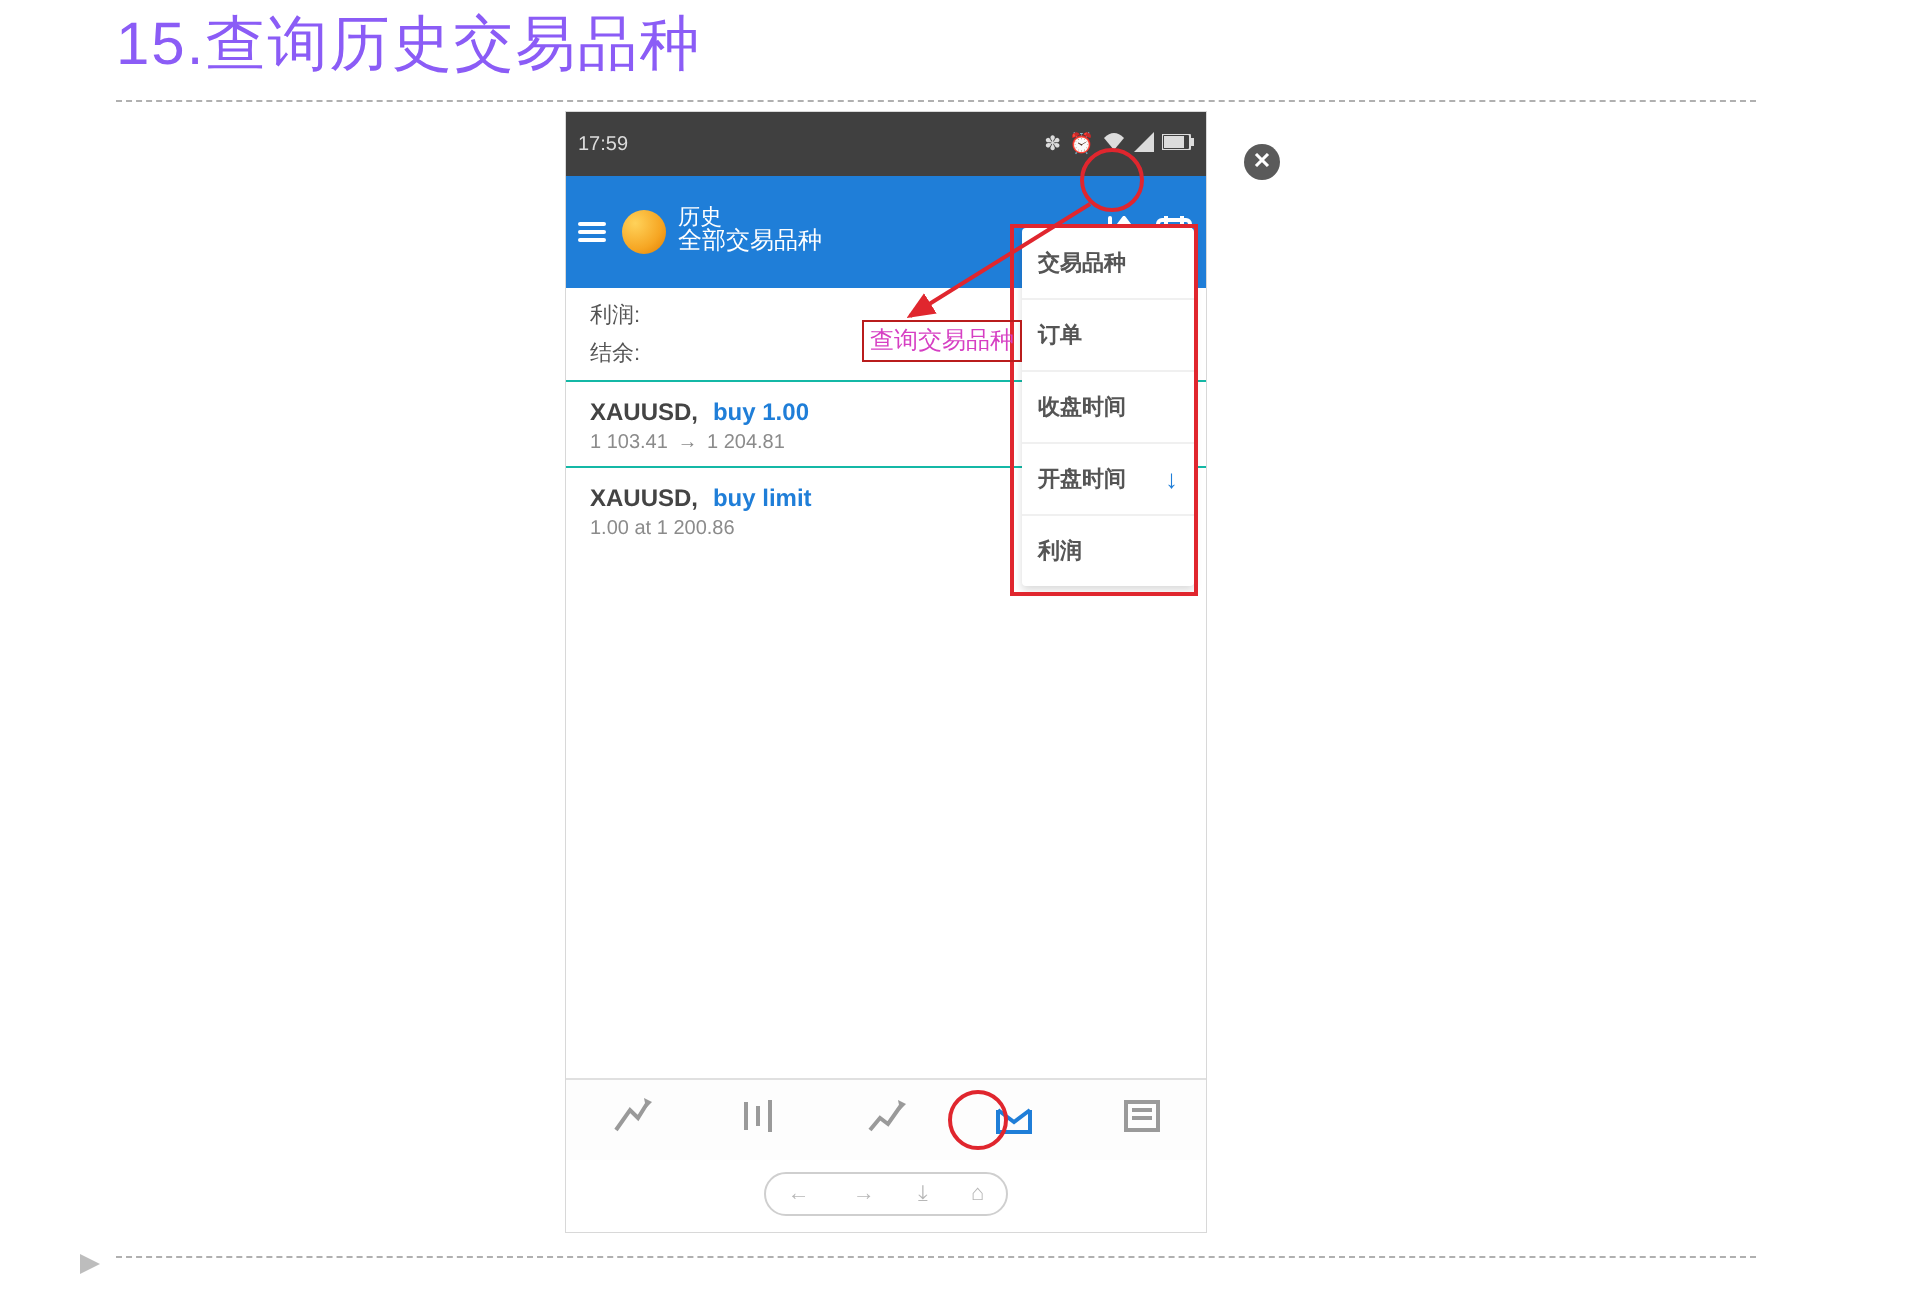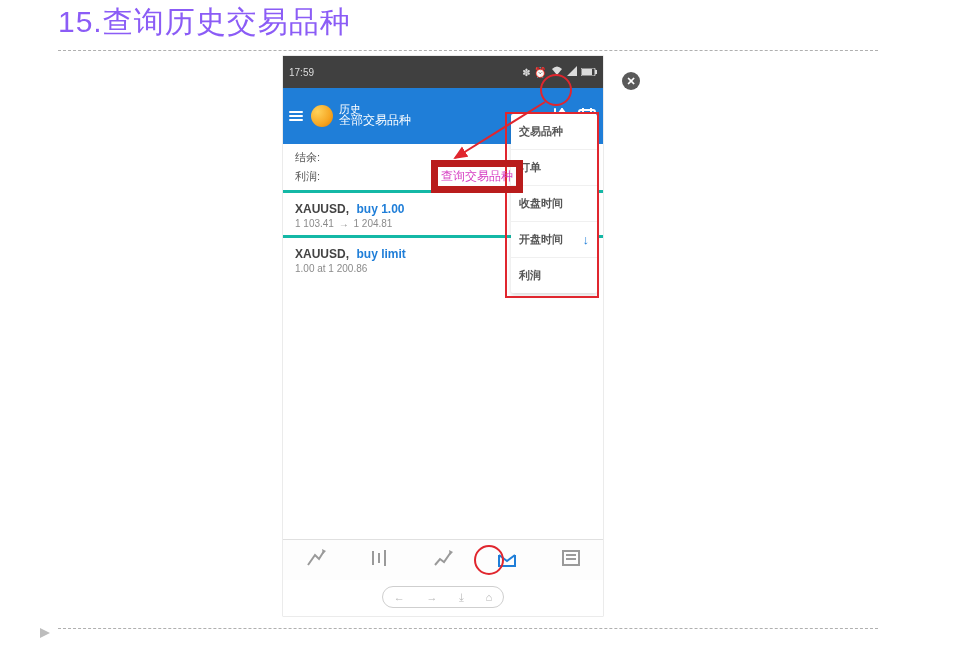--- a/index.html
+++ b/index.html
@@ -87,21 +87,21 @@
   
   .summary {
     padding: 6px 12px 2px;
     font-size: 11px;
     color: #555;
   }
   .summary .row { margin-bottom:4px;}
   
   .trade {
     padding: 6px 12px;
-    border-top: 3px solid #14b8a6;
+    border-top: 1px solid #14b8a6;
   }
   .trade .line1 span.sym { color:#444; font-weight:bold; font-size:12px;}
   .trade .line1 span.act { color:#1f7ed8; font-weight:bold; font-size:12px; margin-left:3px;}
   .trade .line2 { color:#8b8b8b; font-size:10px; margin-top:1px;}
   .trade .arrow-small { color:#8b8b8b; font-size:10px; margin:0 2px;}
   
   .dropdown {
     position: absolute;
     right: 6px;
     top: 58px;
@@ -132,21 +132,21 @@
   .red-circle {
     position:absolute;
     border:2px solid #e0262e;
     border-radius:50%;
     pointer-events:none;
   }
   .ann-label {
     position:absolute;
     font-size:12px;
     color:#d63fc3;
-    border:7px solid #b91c1c;
+    border:1px solid #b91c1c;
     padding:1px 3px;
     background:transparent;
     pointer-events:none;
   }
   
   .overlay-svg {
     position:absolute;
     left:0; top:0;
     pointer-events:none;
   }
@@ -273,22 +273,22 @@
       <svg width="20" height="20">
           <rect x="2" y="4" width="16" height="14" rx="2" fill="none" stroke="#fff" stroke-width="2"></rect>
           <line x1="2" y1="8" x2="18" y2="8" stroke="#fff" stroke-width="2"></line>
           <line x1="6" y1="2" x2="6" y2="6" stroke="#fff" stroke-width="2"></line>
           <line x1="14" y1="2" x2="14" y2="6" stroke="#fff" stroke-width="2"></line>
         </svg>
     </div>
   </div>
 
   <div class="summary">
+    <div class="row"><span>利润:</span></div>
     <div class="row"><span>结余:</span></div>
-    <div class="row"><span>利润:</span></div>
   </div>
 
   <div class="trade">
     <div class="line1">
       <span class="sym">XAUUSD,</span>
       <span class="act">buy 1.00</span>
     </div>
     <div class="line2">
       <span>1 103.41</span>
       <span class="arrow-small">→</span>

